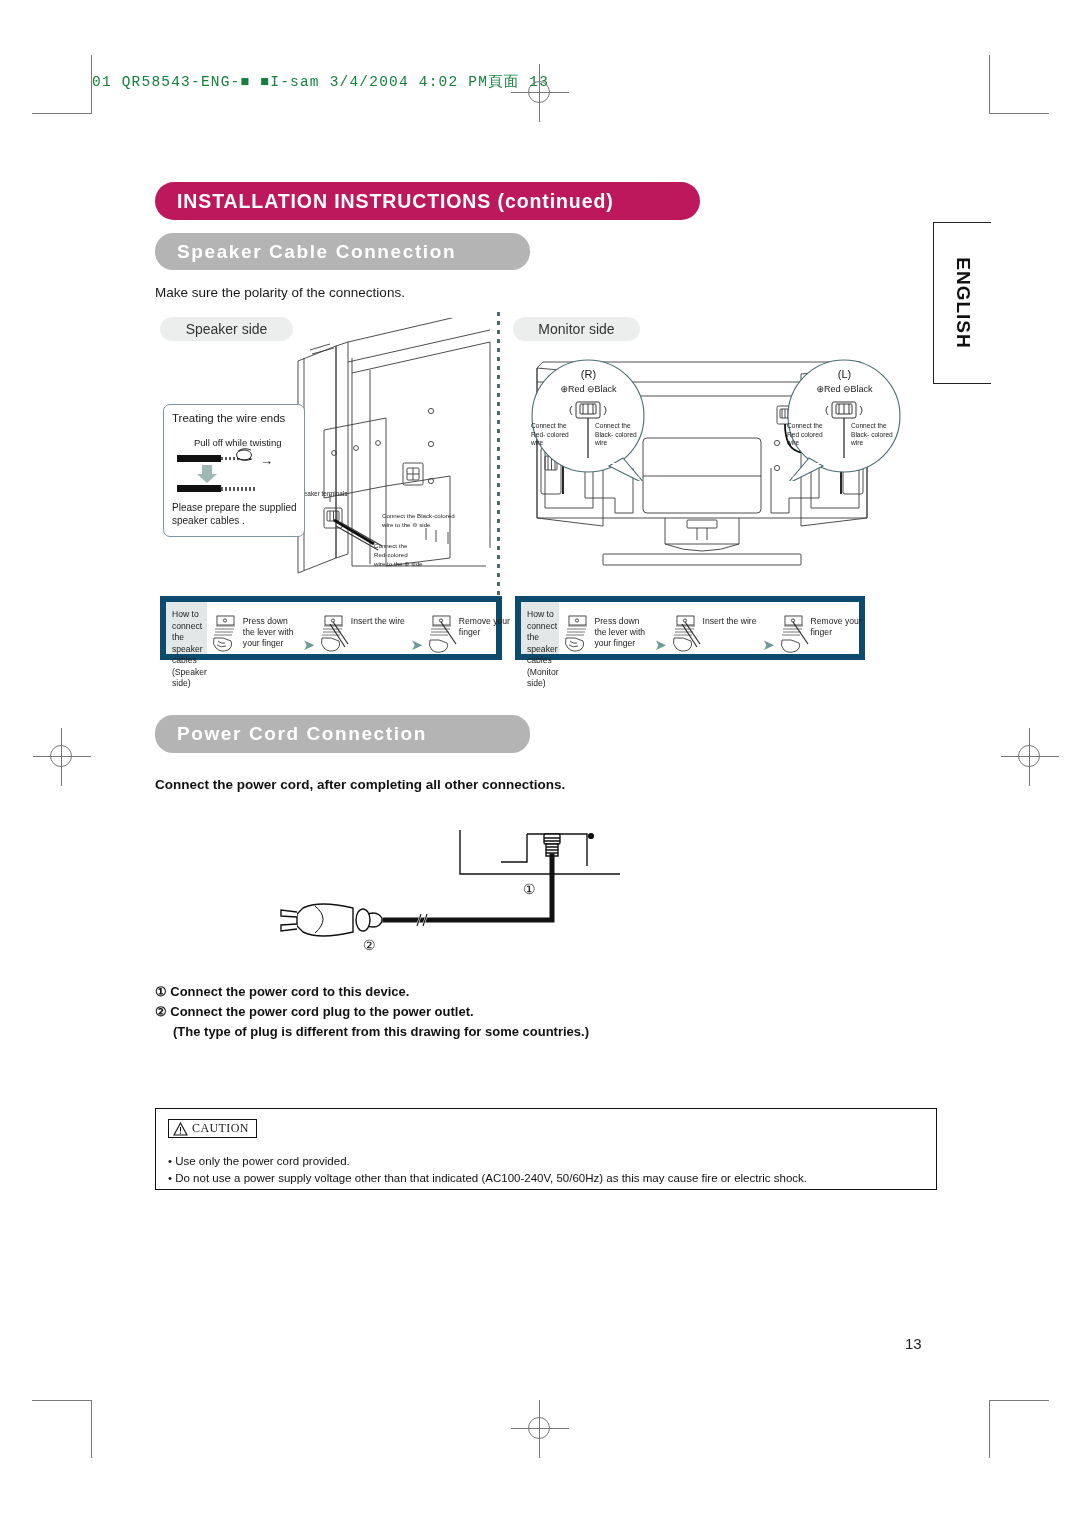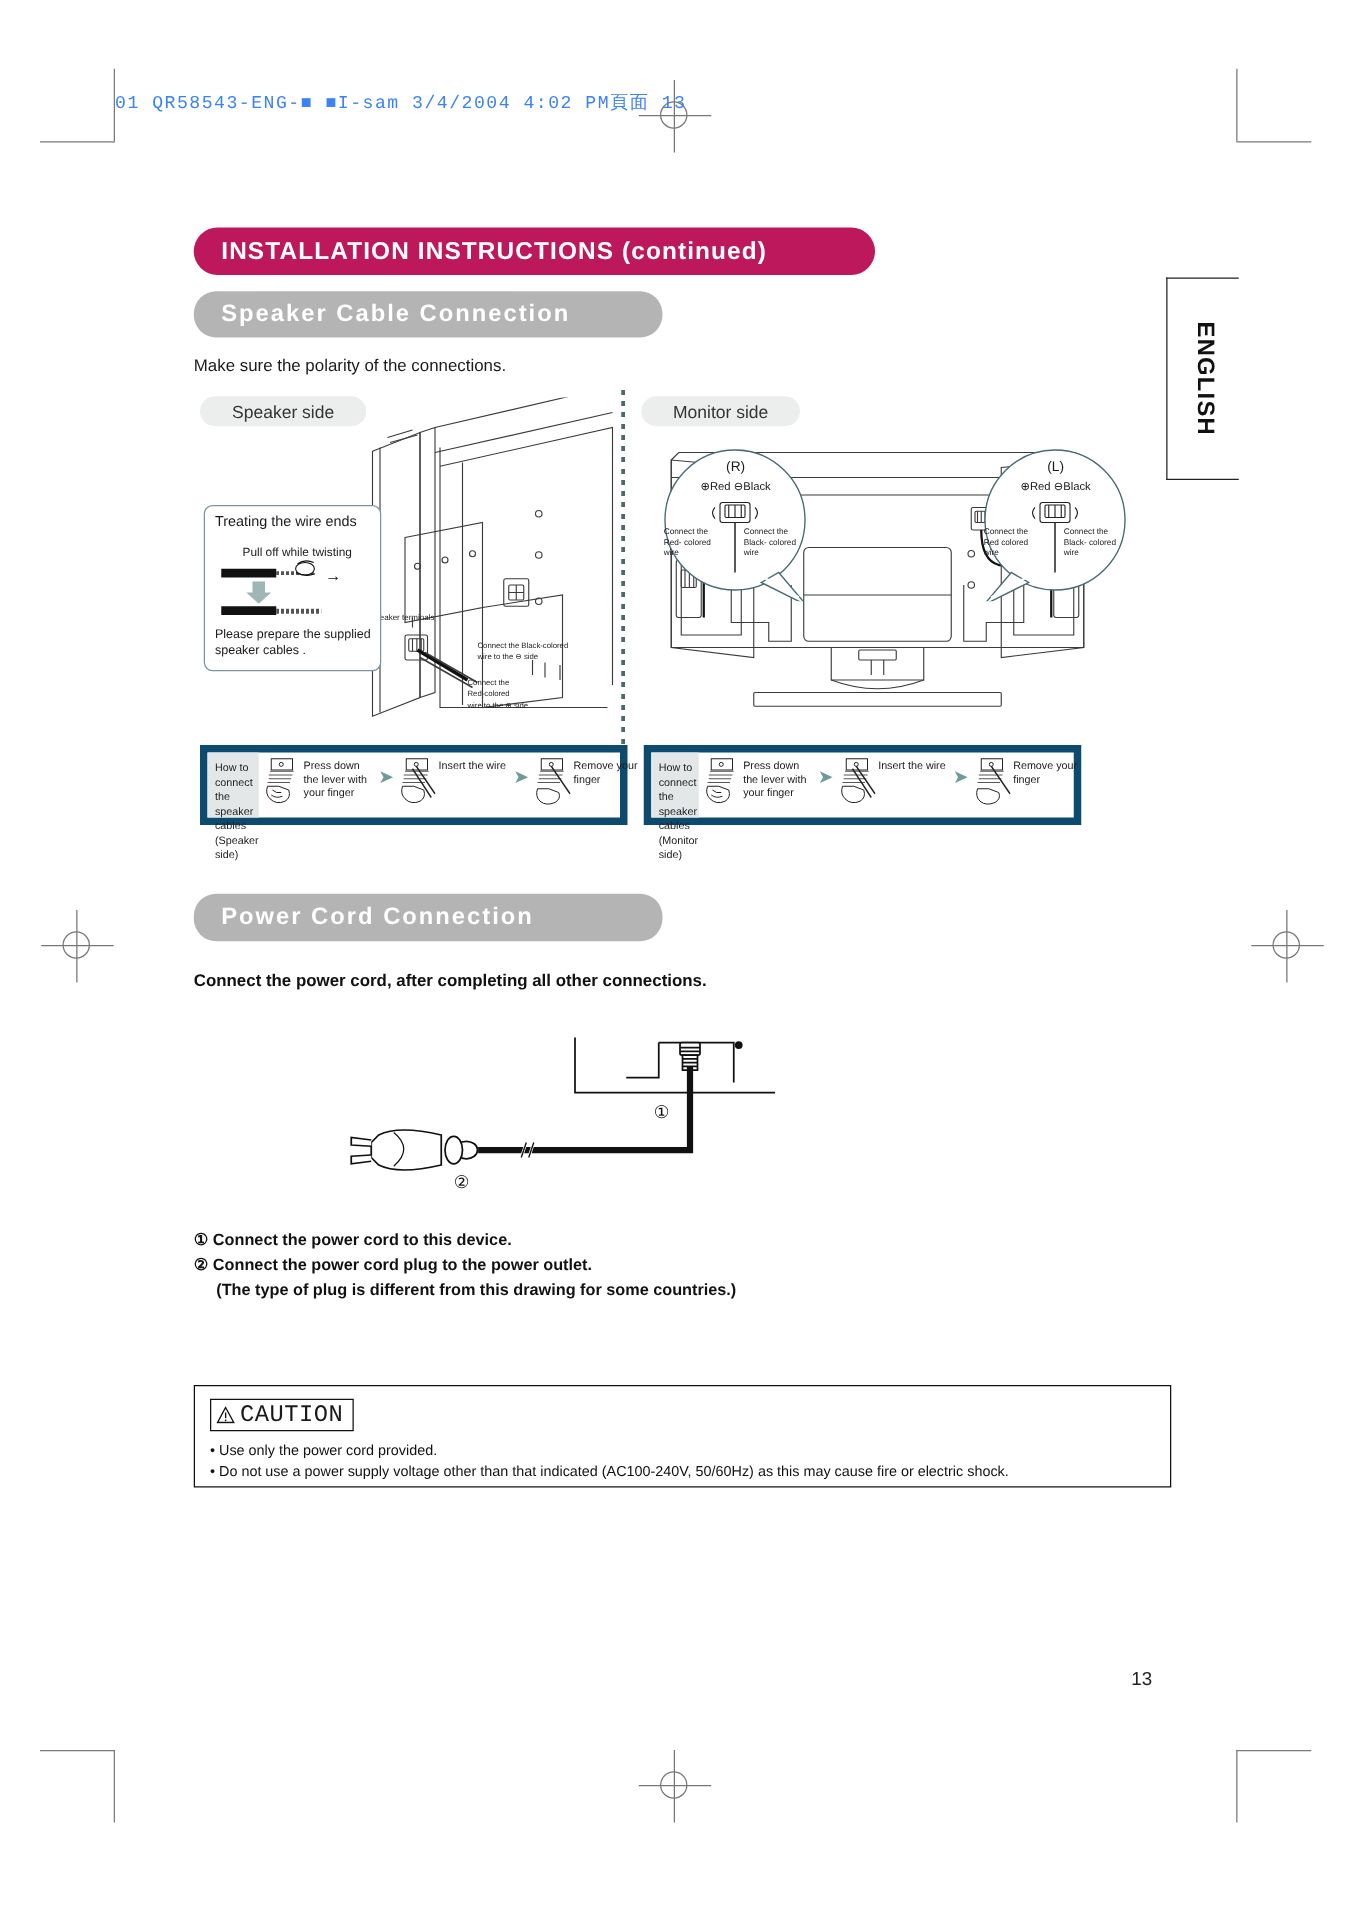--- a/index.html
+++ b/index.html
@@ -26,21 +26,21 @@
   .reg-mark .rv { position: absolute; left: 28px; top: 0; width: 1px; height: 58px; background: #777; }
   .reg-mark .rh { position: absolute; top: 28px; left: 0; height: 1px; width: 58px; background: #777; }
 
   
   .slug {
     position: absolute;
     left: 92px; top: 72px;
     font-family: "Liberation Mono", monospace;
     font-size: 14.5px;
     letter-spacing: 1.2px;
-    color: #3b82f6;
+    color: #15803d;
     white-space: pre;
   }
 
   
   .page { position: absolute; left: 0; top: 0; width: 1080px; height: 1528px; }
 
   .title-bar {
     position: absolute; left: 155px; top: 182px;
     width: 545px; height: 38px;
     background: #be185d; border-radius: 19px;
@@ -115,21 +115,21 @@
     border: 6px solid #0c4a6e; background: #ffffff;
     display: flex; align-items: stretch;
   }
   #howto-speaker { left: 160px; top: 596px; width: 330px; }
   #howto-monitor { left: 515px; top: 596px; width: 338px; }
   .howto .ht-label {
     width: 92px; background: #e4e7e7;
     font-size: 8.6px; line-height: 11.5px; color: #222;
     padding: 7px 0 0 6px; box-sizing: border-box;
   }
-  .howto .ht-steps { flex: 1; display: flex; align-items: flex-start; padding-left: 4px; }
+  .howto .ht-steps { flex: 1; display: flex; align-items: flex-end; padding-left: 4px; }
   .howto .ht-step { display: flex; align-items: flex-start; }
   .howto .ht-icon { width: 30px; height: 40px; margin-top: 3px; }
   .howto .ht-txt { font-size: 8.6px; line-height: 11px; padding-top: 5px; padding-left: 2px; width: 56px; }
   .howto .ht-arrow { width: 20px; text-align: center; color: #6f9a9a; font-size: 15px; padding-top: 10px; }
 
   
   .bold-note {
     position: absolute; left: 155px; top: 777px;
     font-size: 13.5px; font-weight: bold; color: #111;
   }
@@ -142,21 +142,21 @@
   
   .caution-box {
     position: absolute; left: 155px; top: 1108px;
     width: 782px; height: 82px;
     border: 1.5px solid #111; background: #fff; box-sizing: border-box;
   }
   .caution-tag {
     position: absolute; left: 12px; top: 10px;
     border: 1.5px solid #111; padding: 1px 7px 1px 4px;
     display: flex; align-items: center; gap: 4px;
-    font-family: Liberation Mono, monospace; font-size: 19px; letter-spacing: 0.4px;
+    font-family: Liberation Serif, serif; font-size: 12px; letter-spacing: 0.4px;
   }
   .caution-lines {
     position: absolute; left: 12px; top: 44px; right: 10px;
     font-size: 11.5px; line-height: 17px; color: #111;
   }
 
   
   .english-tab {
     position: absolute; left: 933px; top: 222px;
     width: 58px; height: 162px;

